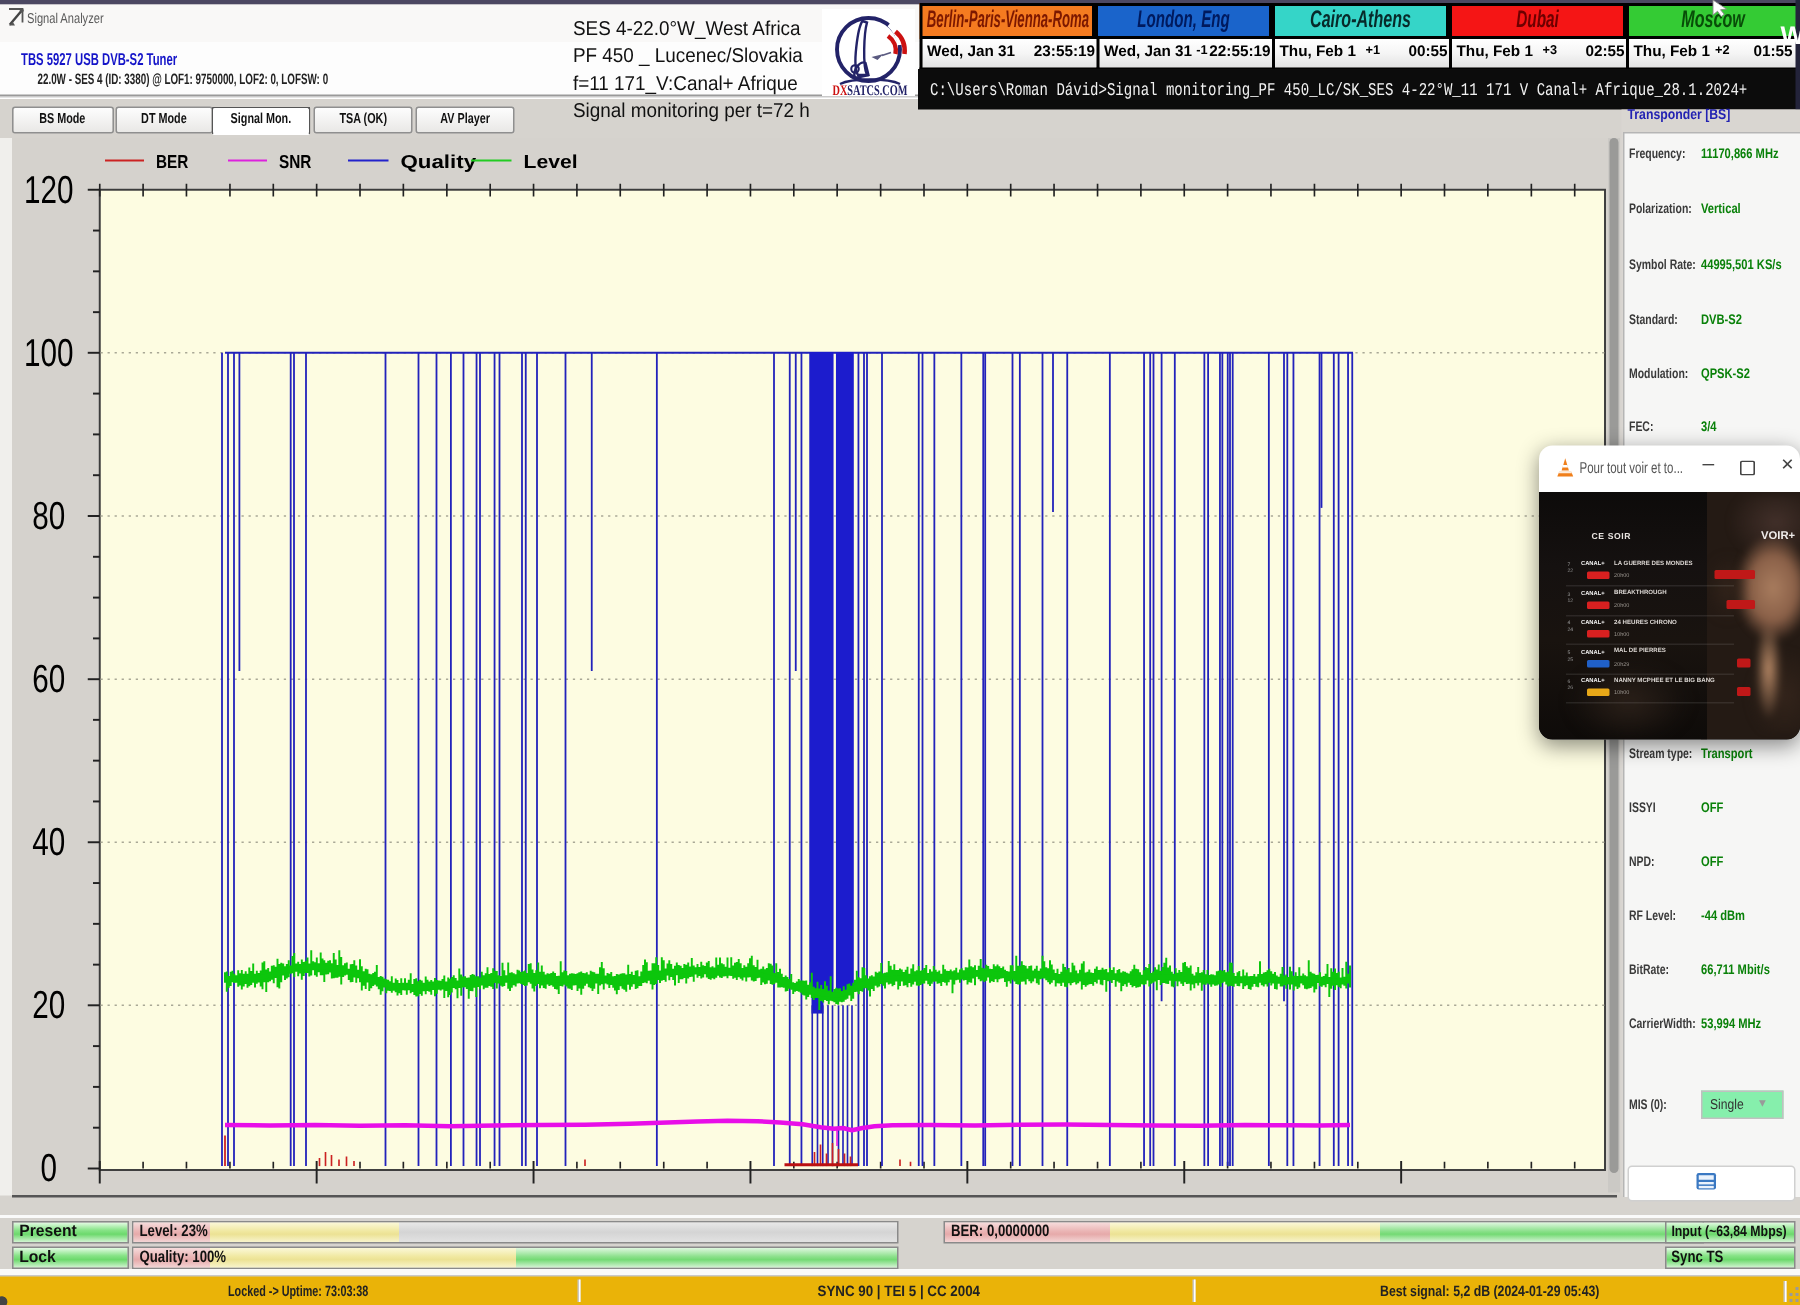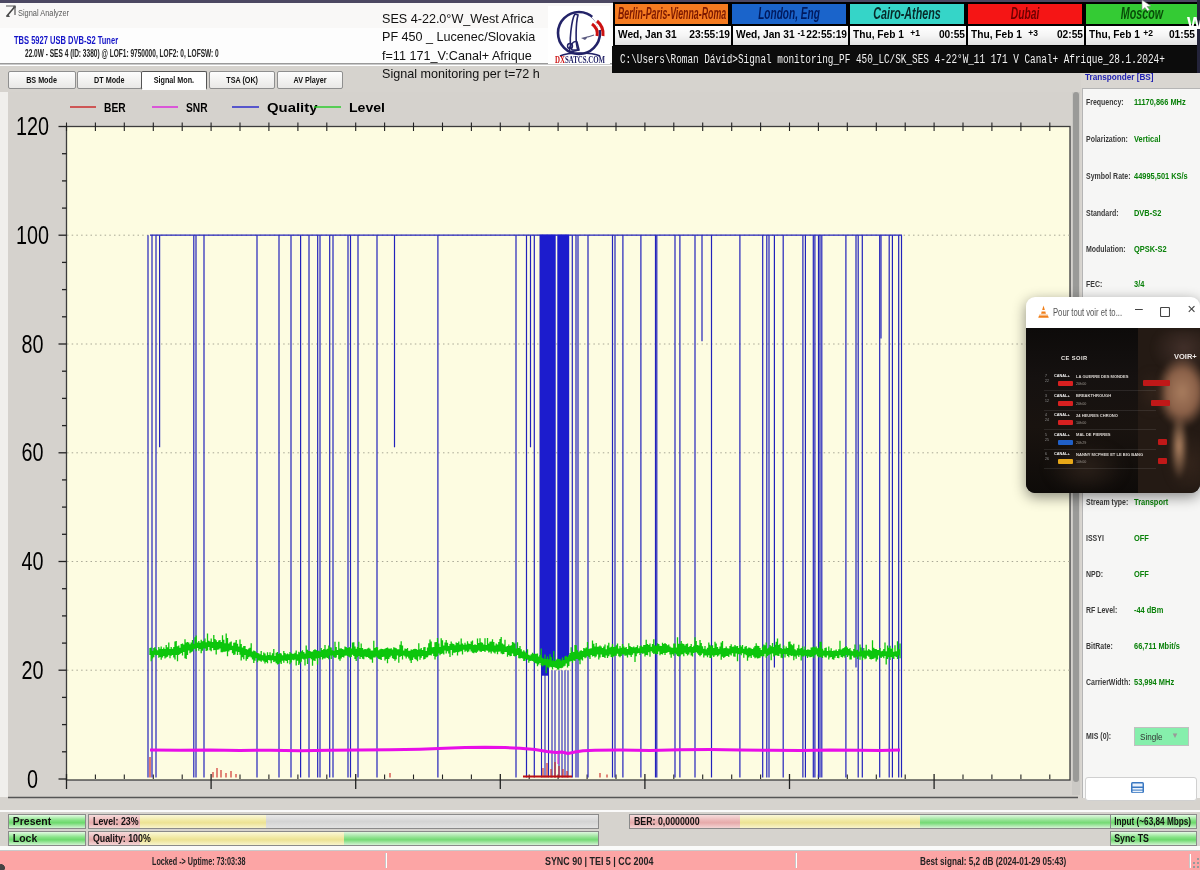--- a/index.html
+++ b/index.html
@@ -51,21 +51,21 @@
 
 .bar{position:absolute;height:13px;border:1px solid #8a8a8a;font-size:11px;font-weight:bold;color:#111;line-height:13.5px;white-space:nowrap;}
 .bar .cx{transform:scaleX(0.8);}
 .green{background:linear-gradient(180deg,#e4fbe4 0%,#86e386 40%,#6cd96c 60%,#d2f4d2 100%);}
 .lbl{padding-left:4px;}
 .seg{position:absolute;top:0;height:100%;}
 .pink{background:linear-gradient(180deg,#f6dcdc 0%,#eab4b4 45%,#e6aaaa 60%,#f3d5d5 100%);}
 .yel{background:linear-gradient(180deg,#fbf8d8 0%,#f0e8a0 45%,#ece294 60%,#f8f4cc 100%);}
 .gry{background:linear-gradient(180deg,#e8e8e8 0%,#d4d4d4 50%,#e2e2e2 100%);}
 .grn{background:linear-gradient(180deg,#dff7df 0%,#8ae08a 45%,#74da74 60%,#d5f3d5 100%);}
-#statusbar{left:0;top:850px;width:1200px;height:20px;background:#fca5a5;border-top:1px solid #c9c9c9;font-size:10px;font-weight:bold;color:#222;text-align:center;}
+#statusbar{left:0;top:850px;width:1200px;height:20px;background:#eab308;border-top:1px solid #c9c9c9;font-size:10px;font-weight:bold;color:#222;text-align:center;}
 .sbtxt{position:absolute;top:5px;}
 .sbtxt .cx{transform:scaleX(0.72);}
 .sbsep{position:absolute;top:2px;width:1px;height:15px;background:#c8c8c8;border-right:1px solid #fff;}
 #bottomstrip{left:0;top:846px;width:1200px;height:4px;background:#fafaf9;}
 
 #vlc{left:1026px;top:297px;width:174px;height:196px;background:#fff;border-radius:9px;box-shadow:0 4px 14px rgba(0,0,0,0.45);}
 #vlctitle{position:absolute;left:0;top:0;width:100%;height:22px;font-size:10.5px;color:#555;padding-left:26px;}
 #vlcvideo{position:absolute;left:0;top:31px;width:174px;height:165px;background:#080808;border-radius:0 0 9px 9px;overflow:hidden;}
 .vrow{position:absolute;left:18px;width:112px;height:18px;border-bottom:1px solid rgba(200,200,200,0.12);}
 .vn{position:absolute;left:1px;top:2px;font-size:4.5px;color:#9a9a9a;line-height:6px;transform:scale(0.75);transform-origin:0 0;}

